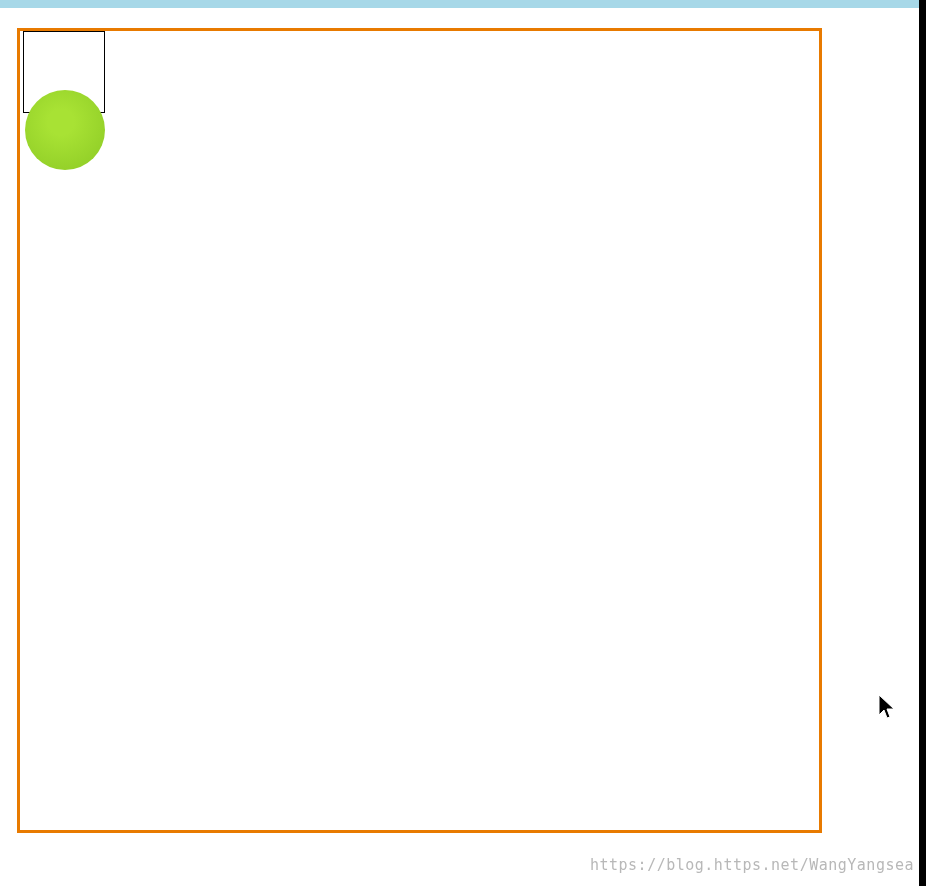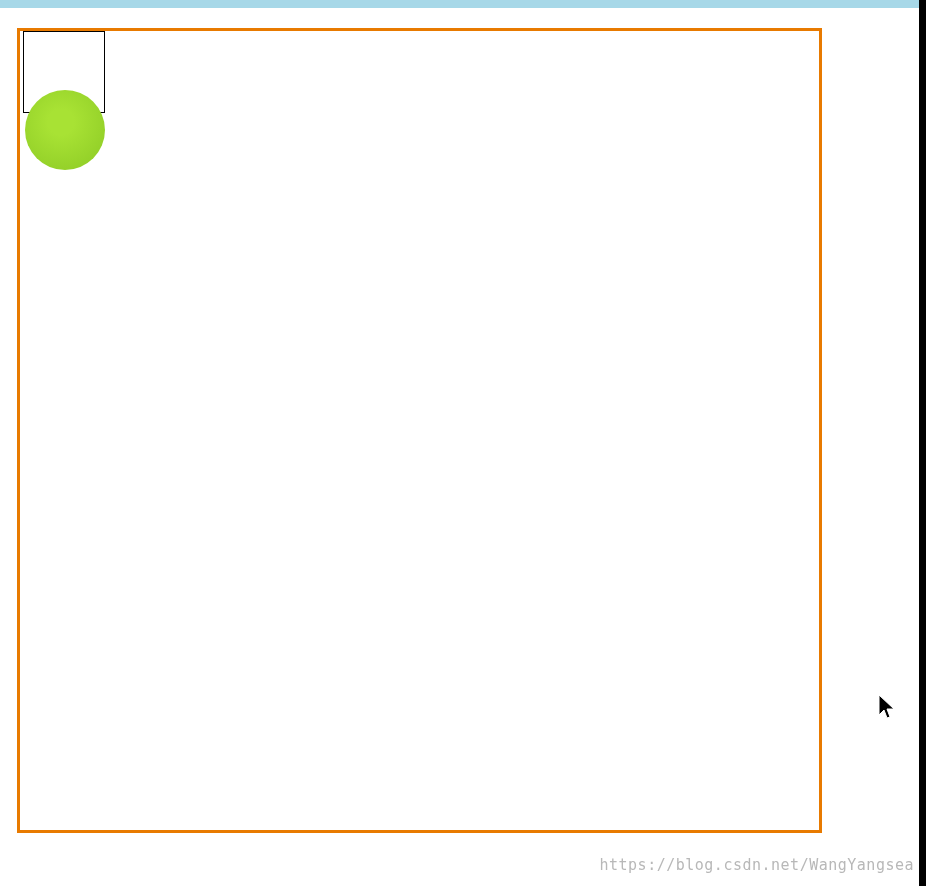--- a/index.html
+++ b/index.html
@@ -99,13 +99,13 @@
   <div class="square-box"></div>
   <div class="green-ball"></div>
 </div>
 
 <div class="cursor-icon">
   <svg viewBox="0 0 20 28" xmlns="http://www.w3.org/2000/svg">
     <path d="M 2 2 L 2 22 L 7 17 L 10 25 L 13 24 L 10 16 L 17 16 Z" fill="#000000" stroke="#ffffff" stroke-width="1"></path>
   </svg>
 </div>
 
-<div class="watermark">https://blog.csdn.net/WangYangsea</div>
+<div class="watermark">https://blog.https.net/WangYangsea</div>
 
 </body></html>

